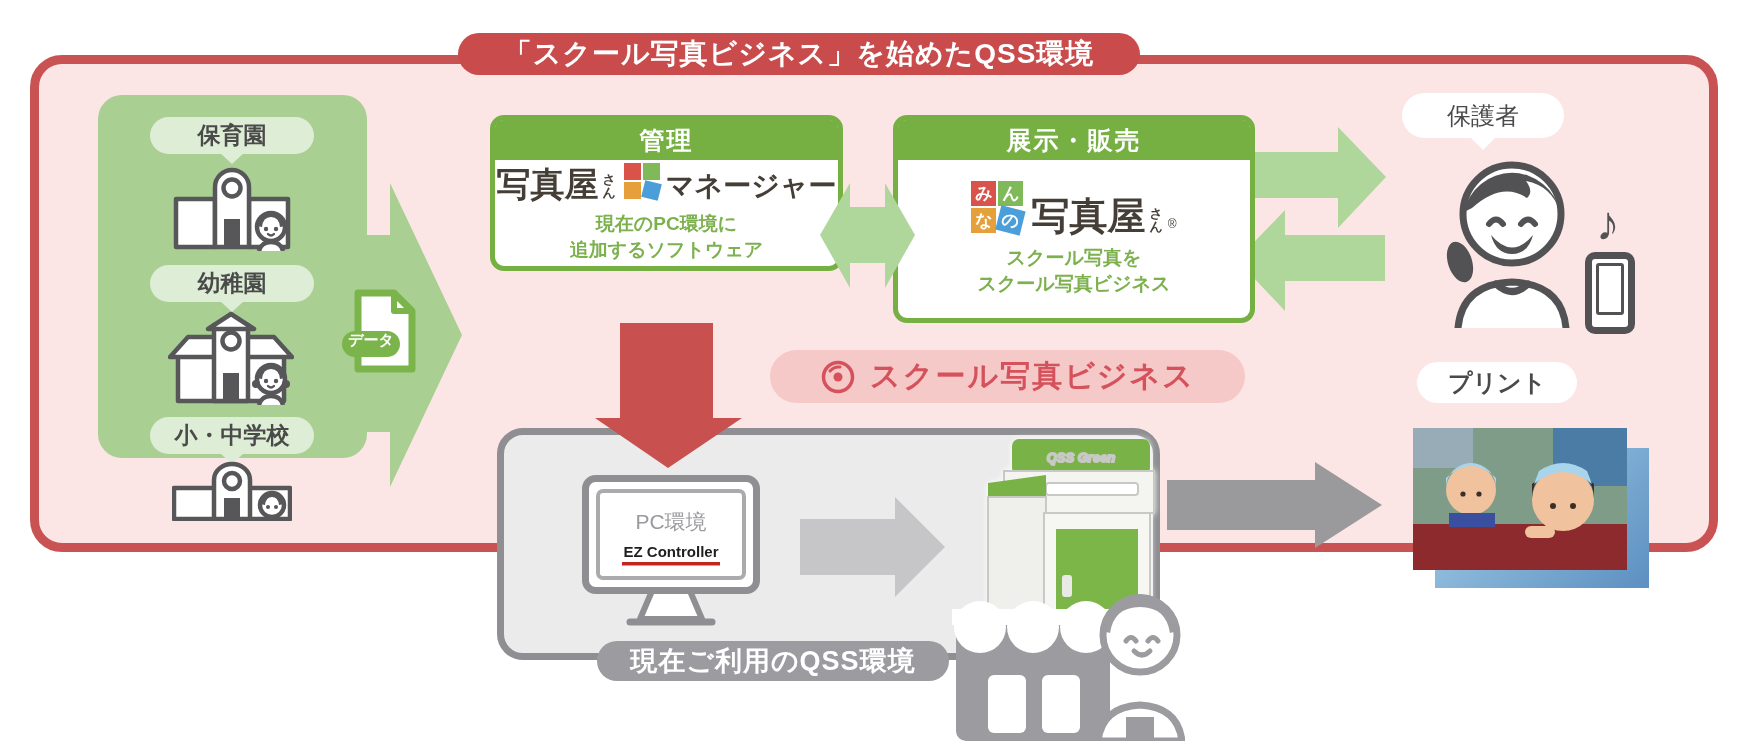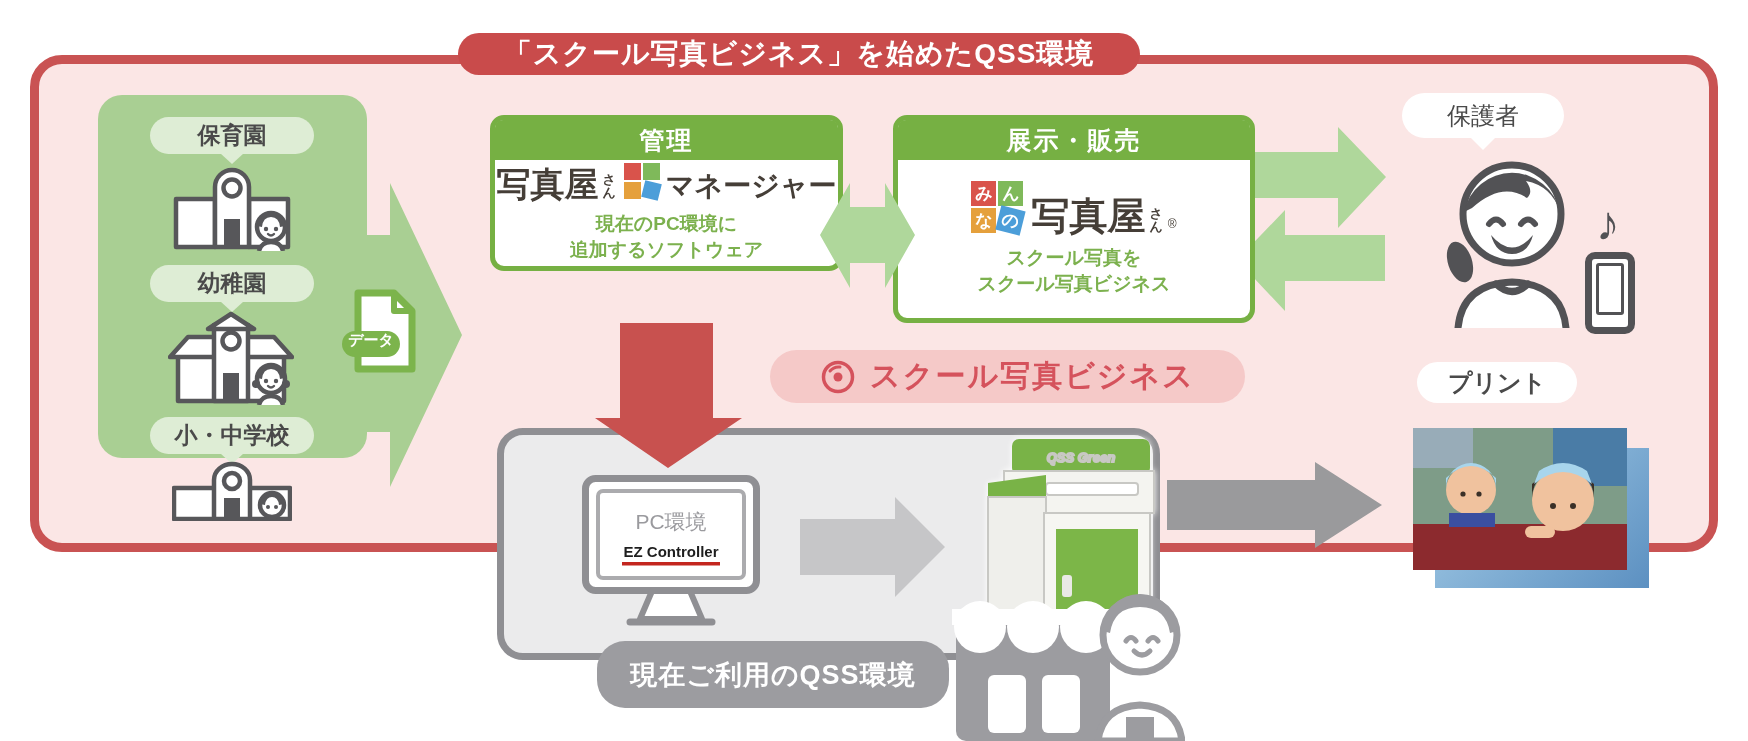--- a/index.html
+++ b/index.html
@@ -89,21 +89,21 @@
   .music-note{left:1596px;top:200px;font-size:48px;color:#525255;z-index:2;line-height:1;}
   .phone{left:1585px;top:252px;width:50px;height:82px;box-sizing:border-box;border:7px solid #525255;
     border-radius:10px;background:#fff;z-index:2;}
   .phone-screen{position:absolute;left:4px;right:4px;top:4px;bottom:12px;border:3px solid #525255;border-radius:3px;}
 
   
   .qss-box{left:497px;top:428px;width:663px;height:232px;box-sizing:border-box;background:var(--gray_fill,#EBEBEC);
     border:7px solid var(--gray_border,#8F8F93);border-radius:26px;z-index:2;}
   .monitor{position:absolute;left:78px;top:40px;}
   .printer{position:absolute;left:478px;top:0px;filter:drop-shadow(0 0 3px #fff);}
-  .qss-banner{left:597px;top:641px;width:352px;height:67px;background:var(--gray_banner,#9C9CA0);border-radius:28px;
+  .qss-banner{left:597px;top:641px;width:352px;height:40px;background:var(--gray_banner,#9C9CA0);border-radius:28px;
     display:flex;align-items:center;justify-content:center;color:#fff;font-size:27px;font-weight:bold;z-index:8;letter-spacing:1px;}
   .shop{left:950px;top:583px;z-index:7;}
 
   
   .print-pill{left:1417px;top:362px;width:160px;height:41px;background:#fff;border-radius:21px;
     display:flex;align-items:center;justify-content:center;font-size:24px;font-weight:bold;z-index:2;}
   .photos{left:1413px;top:428px;width:240px;height:162px;z-index:4;}
   .photo-back{position:absolute;left:22px;top:20px;width:214px;height:140px;
     background:linear-gradient(135deg,#A9D0E9 0%,#5C90C1 100%);}
   .photo-front{position:absolute;left:0;top:0;}

